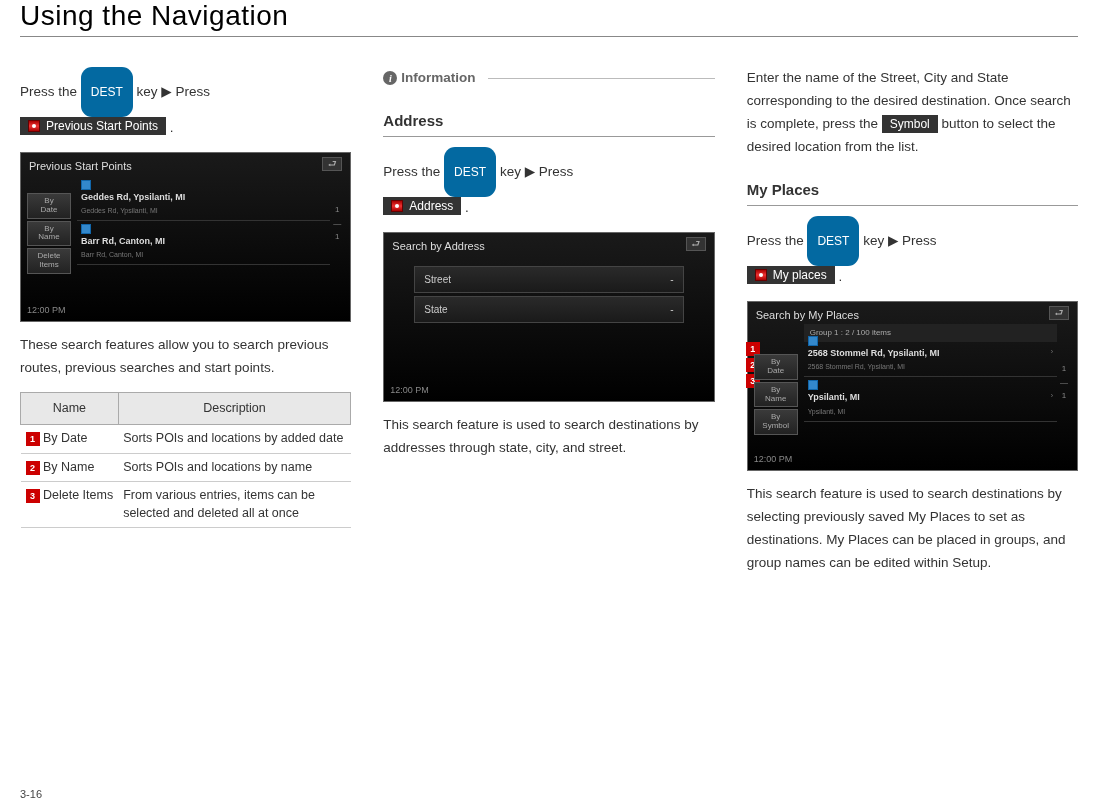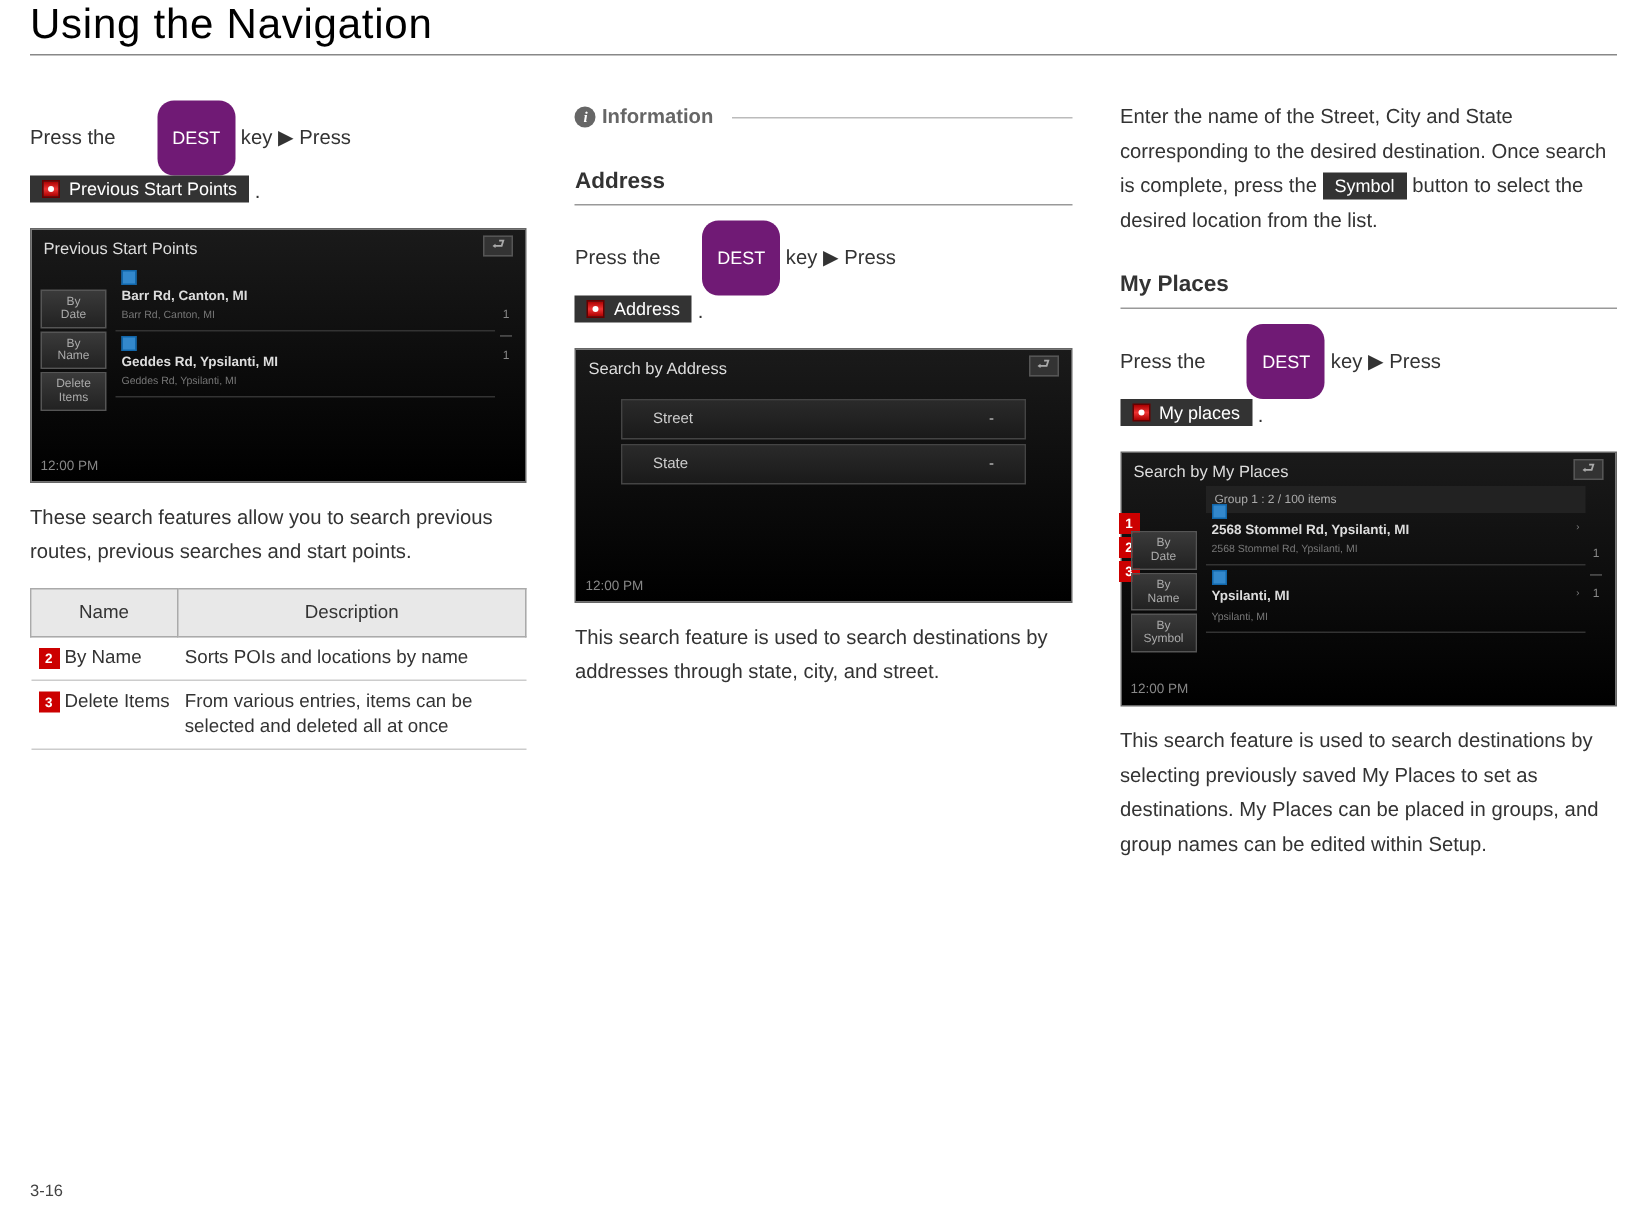--- a/index.html
+++ b/index.html
@@ -1,37 +1,37 @@
 <!DOCTYPE html>
 <html><head>
 <meta charset="utf-8">
 <style>
 * { margin:0; padding:0; box-sizing:border-box; }
 body { font-family: Arial, Helvetica, sans-serif; width:1098px; height:808px; position:relative; padding:0 20px; }
 .page-title { font-size:28px; font-weight:300; letter-spacing:0.5px; border-bottom:1px solid #888; padding-bottom:4px; margin-bottom:30px; font-stretch:condensed; }
 .columns { display:flex; gap:32px; }
 .col { flex:1; font-size:13.5px; line-height:1.7; color:#333; }
 .col p { margin-bottom:12px; }
-.key { background:#701a75; color:#fff; border-radius:11px; padding:17px 10px; font-size:12px; display:inline-block; line-height:16px;margin-left:24px; }
+.key { background:#0369a1; color:#fff; border-radius:11px; padding:17px 10px; font-size:12px; display:inline-block; line-height:16px; }
 .btn { background:#333; color:#fff; padding:1px 8px; font-size:12px; display:inline-flex; align-items:center; gap:6px; line-height:16px; }
 .btn-icon { width:12px; height:12px; background:linear-gradient(#a00,#e33,#a00); border:1px solid #600; display:inline-block; position:relative; }
 .btn-icon::after { content:''; position:absolute; width:4px; height:4px; background:#fff; top:3px; left:3px; border-radius:50%; }
 .small-key { background:#333; color:#fff; padding:0 6px; font-size:11px; display:inline-block; }
 .screenshot { background:linear-gradient(#1a1a1a,#000); border:1px solid #666; height:170px; margin-bottom:12px; position:relative; color:#aaa; font-size:10px; padding:6px; }
 .sc-title { position:absolute; top:4px; left:8px; font-size:11px; color:#ddd; }
 .sc-back { position:absolute; top:4px; right:8px; width:20px; height:14px; background:#333; border:1px solid #555; font-size:10px; text-align:center; line-height:12px; }
 .sc-sidebar { position:absolute; top:24px; left:6px; width:44px;margin-top:16px; }
 .sc-sidebar div { background:linear-gradient(#3a3a3a,#222); border:1px solid #555; margin-bottom:2px; font-size:8px; text-align:center; padding:3px 1px; line-height:1.1; }
 .sc-list { position:absolute; top:24px; left:56px; right:20px; }
 .sc-row { border-bottom:1px solid #333; padding:3px 4px; font-size:9px; color:#ddd; }
 .sc-row span { display:block; color:#777; font-size:7px; }
 .sc-flag { width:10px; height:10px; background:#38c; display:inline-block; margin-right:3px; vertical-align:middle; border:1px solid #16a; }
 .sc-time { position:absolute; bottom:3px; left:6px; font-size:9px; color:#888; }
 .sc-pager { position:absolute; right:6px; top:50px; width:14px; text-align:center; font-size:8px; color:#888; }
-.sc-input { background:linear-gradient(#2a2a2a,#1a1a1a); border:1px solid #444; margin:3px 0; padding:4px 20px; font-size:10px; color:#ccc; display:flex; justify-content:space-between; }
+.sc-input { background:linear-gradient(#2a2a2a,#1a1a1a); border:1px solid #444; margin:3px 0; padding:4px 9px; font-size:10px; color:#ccc; display:flex; justify-content:space-between; }
 .sc-addr-body { position:absolute; top:30px; left:30px; right:30px; }
 .sc-group { position:absolute; top:22px; left:56px; right:20px; background:#222; font-size:8px; padding:2px 6px; color:#aaa; }
 .sc-arrow { color:#666; font-size:9px; }
 .num-badge { background:#c00; color:#fff; width:14px; height:14px; display:inline-flex; align-items:center; justify-content:center; font-size:9px; font-weight:bold; }
 .overlay-badges { position:absolute; left:-2px; top:40px; display:flex; flex-direction:column; gap:2px; }
 .tbl { width:100%; border-collapse:collapse; margin-top:10px; font-size:12.5px; }
 .tbl th { background:#e8e8e8; border:1px solid #aaa; padding:5px; font-weight:normal; }
 .tbl td { border:1px solid #ccc; border-left:none; border-right:none; padding:5px; vertical-align:top; line-height:1.4; }
 .tbl td:first-child { white-space:nowrap; }
 .section-head { font-size:15px; font-weight:bold; border-bottom:1px solid #999; padding-bottom:3px; margin:18px 0 10px; }
@@ -64,34 +64,38 @@
 
     <div class="screenshot">
       <div class="sc-title">Previous Start Points</div>
       <div class="sc-back">⮐</div>
       <div class="sc-sidebar">
         <div>By<br>Date</div>
         <div>By<br>Name</div>
         <div>Delete<br>Items</div>
       </div>
       <div class="sc-list">
+        <div class="sc-row"><span class="sc-flag"></span><b>Geddes Rd, Ypsilanti, MI</b><span>Geddes Rd, Ypsilanti, MI</span></div>
         <div class="sc-row"><span class="sc-flag"></span><b>Barr Rd, Canton, MI</b><span>Barr Rd, Canton, MI</span></div>
-        <div class="sc-row"><span class="sc-flag"></span><b>Geddes Rd, Ypsilanti, MI</b><span>Geddes Rd, Ypsilanti, MI</span></div>
       </div>
       <div class="sc-pager">1<br>—<br>1</div>
       <div class="sc-time">12:00 PM</div>
     </div>
 
     <p>These search features allow you to search previous routes, previous searches and start points.</p>
 
     <table class="tbl">
       <tbody>
           <tr>
             <th>Name</th>
             <th>Description</th>
+          </tr>
+      <tr>
+            <td><span class="num-badge">1</span> <span>By Date</span></td>
+            <td>Sorts POIs and locations by added date</td>
           </tr>
       <tr>
             <td><span class="num-badge">2</span> <span>By Name</span></td>
             <td>Sorts POIs and locations by name</td>
           </tr>
       <tr>
             <td><span class="num-badge">3</span> <span>Delete Items</span></td>
             <td>From various entries, items can be selected and deleted all at once</td>
           </tr>
     </tbody>

